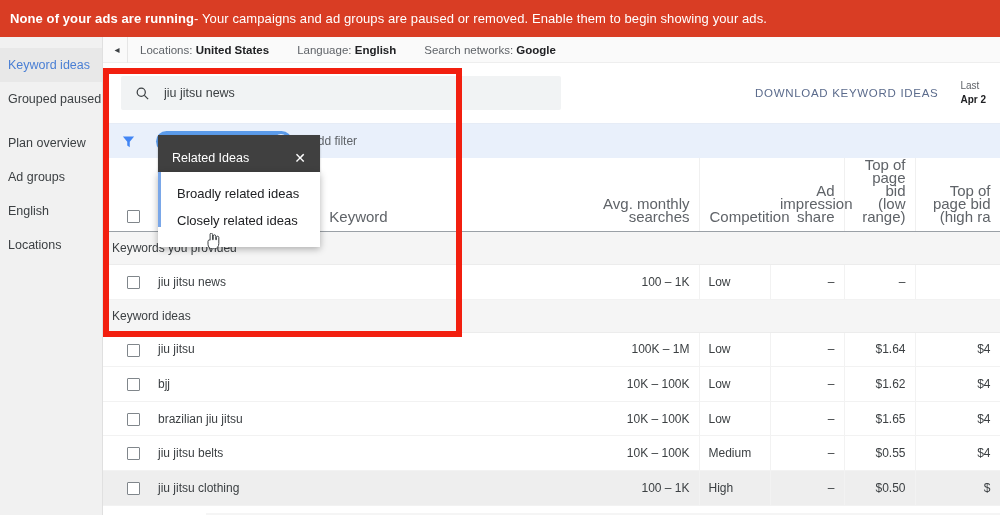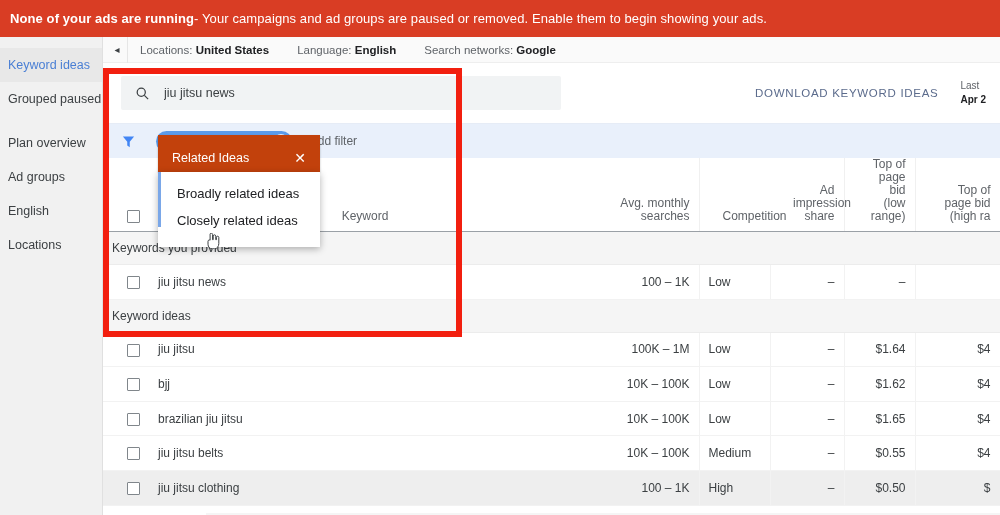--- a/index.html
+++ b/index.html
@@ -132,22 +132,22 @@
   .tbl col.c-kw    { width: 418px; }
   .tbl col.c-avg   { width: 132px; }
   .tbl col.c-comp  { width: 71px; }
   .tbl col.c-imp   { width: 74px; }
   .tbl col.c-low   { width: 71px; }
   .tbl col.c-high  { width: 85px; }
 
   .tbl thead th {
     height: 50px;
     vertical-align: bottom;
-    padding: 0 9px 8px 23px;
-    font-size: 12px; font-weight: normal; color: #5f6368;
+    padding: 0 9px 8px 10px;
+    font-size: 15px; font-weight: normal; color: #5f6368;
     border-right: 1px solid #f0f0f0;
     border-bottom: 1px solid #9aa0a6;
     text-align: right;
     line-height: 13px;
   }
   .tbl thead th.th-left { text-align: center; border-right: none; }
   .tbl thead th.th-chk  { border-right: none; padding-left: 14px; }
 
   .tbl tbody td {
     height: 34.6px;
@@ -171,21 +171,21 @@
   .cb {
     width: 13px; height: 13px;
     border: 1.6px solid #80868b; border-radius: 1px;
     display: inline-block; vertical-align: middle;
     background: #fff;
   }
 
   
   .dd-wrap { position: absolute; left: 158px; top: 135px; width: 162px; z-index: 40; }
   .dd-head {
-    height: 37px; background: #c2410c; color: #ffffff;
+    height: 37px; background: #404040; color: #ffffff;
     display: flex; align-items: center; justify-content: space-between;
     padding: 8px 9px 0 14px;
     font-size: 12.5px;
     box-shadow: 0 1px 2px rgba(0,0,0,.25);
   }
   .dd-head .dd-x {
     width: 22px; height: 22px; border-radius:50%;
     display:flex; align-items:center; justify-content:center;
     font-size: 14px; color:#fff;
   }

